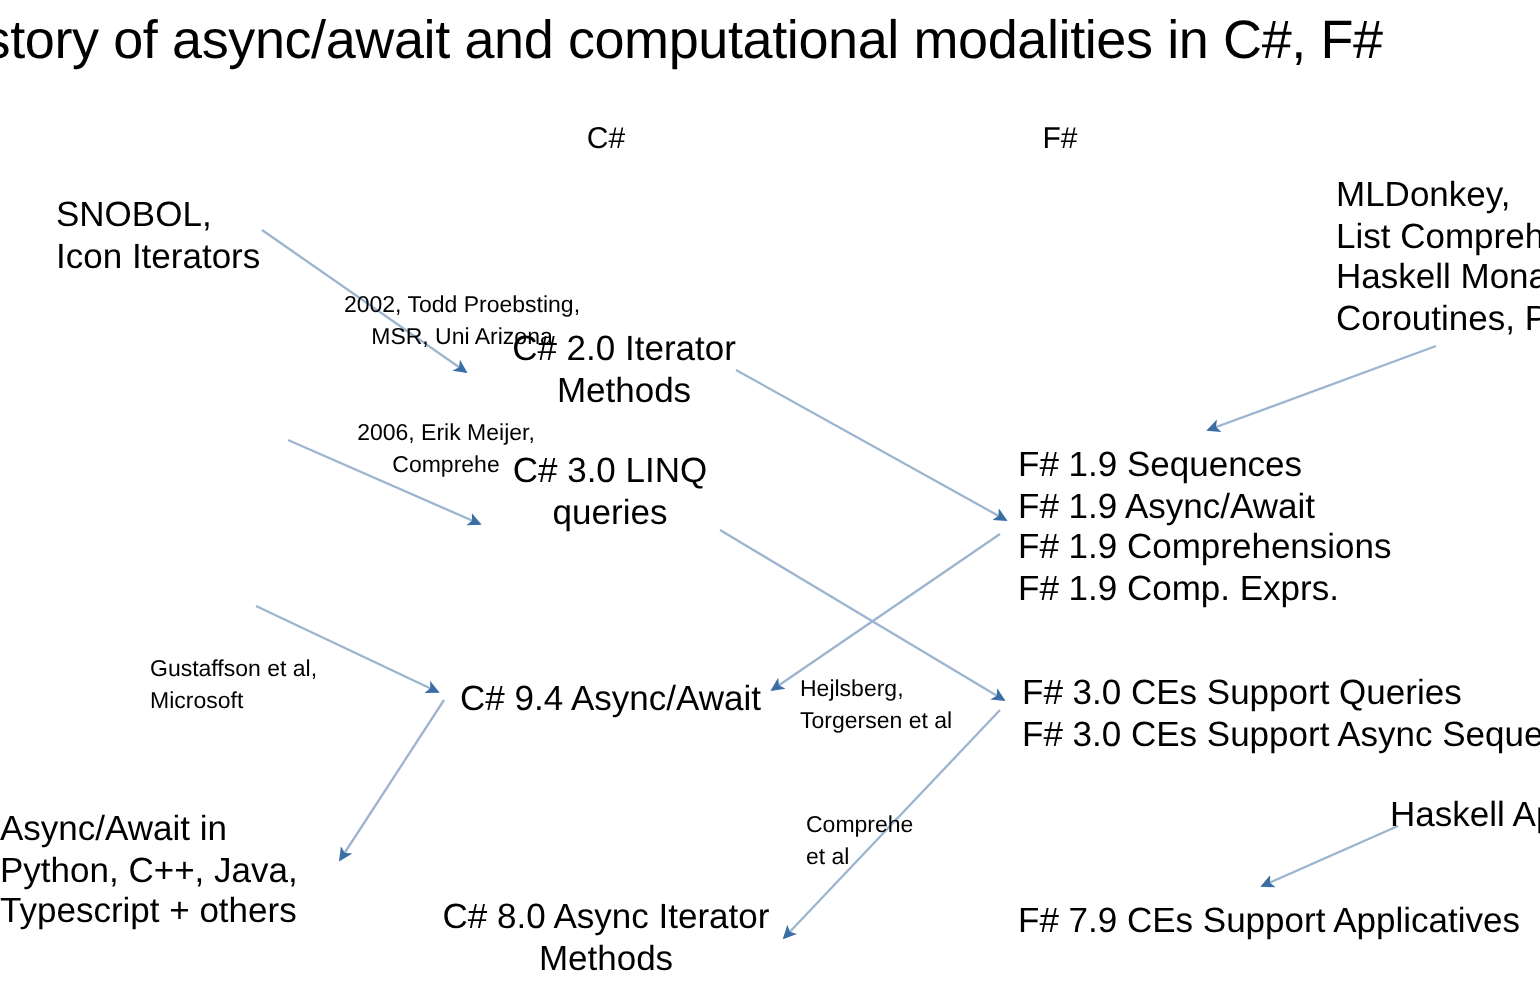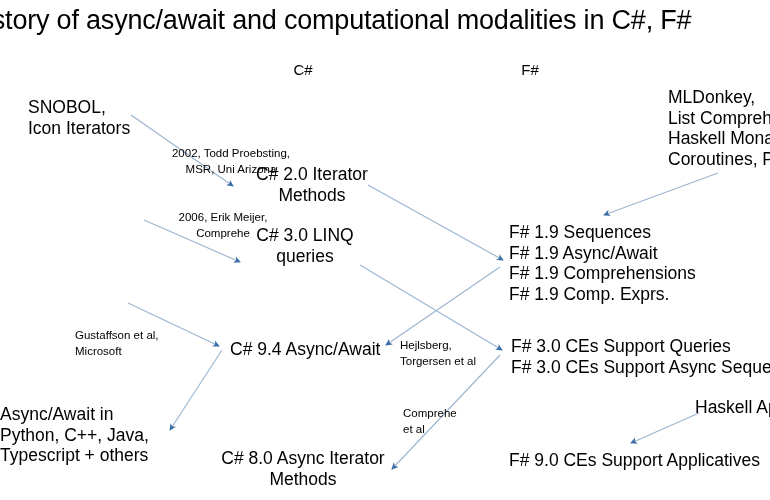--- a/index.html
+++ b/index.html
@@ -110,21 +110,21 @@
 Methods</div>
 
   <div class="node big bold lft" style="left:509px; top:222px;">F# 1.9 Sequences
 F# 1.9 Async/Await
 F# 1.9 Comprehensions
 F# 1.9 Comp. Exprs.</div>
 
   <div class="node big lft" style="left:511px; top:336px;">F# 3.0 CEs Support Queries
 F# 3.0 CEs Support Async Sequences</div>
 
-  <div class="node big lft" style="left:509px; top:450px;">F# 9.0 CEs Support Applicatives</div>
+  <div class="node big lft" style="left:509px; top:450px;">F# 7.9 CEs Support Applicatives</div>
 
   <div class="node big lft" style="left:668px; top:87px;">MLDonkey,
 List Comprehe
 Haskell Monad
 Coroutines, Pr</div>
 
   <div class="node big lft" style="left:695px; top:397px;">Haskell Ap</div>
 
   <div class="node small ctr" style="left:156px; top:102px; width:150px;margin-top:44px;">2002, Todd Proebsting,
 MSR, Uni Arizona</div>

